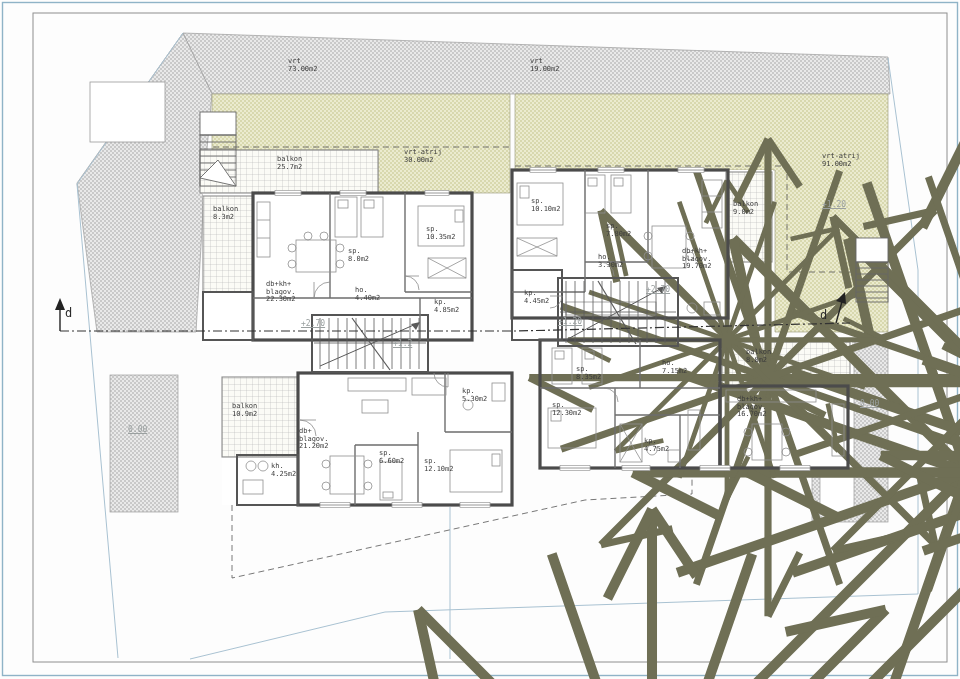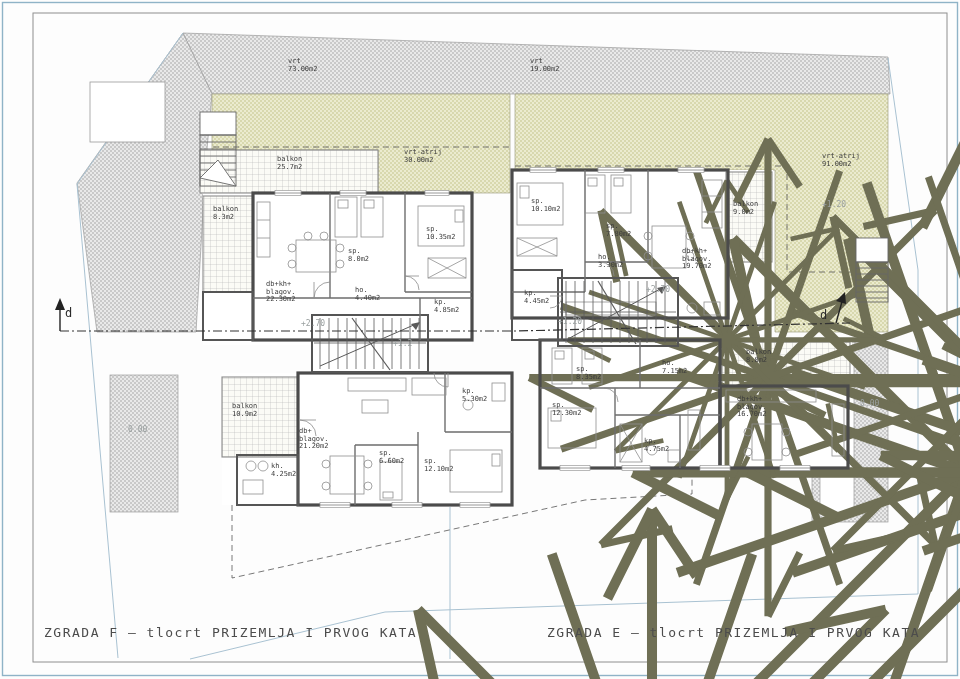--- a/index.html
+++ b/index.html
@@ -1,21 +1,21 @@
 <!DOCTYPE html>
 <html><head>
 <meta charset="utf-8">
 <style>
   html,body{margin:0;padding:0;background:#ffffff;}
   #canvas{position:relative;width:960px;height:679px;background:#fdfdfd;overflow:hidden;
           font-family:"DejaVu Sans Mono", monospace;}
   #plan-svg{position:absolute;left:0;top:0;}
   .lbl{position:absolute;font-size:7px;line-height:7.5px;color:#3c3c3c;white-space:pre;letter-spacing:0;border-radius:6px;}
   .lbl span{display:block;}
-  .lvl{color:#9aa0a0;font-size:8px;}
+  .lvl{color:#9aa0a0;font-size:8px;text-decoration:underline;}
   .dlet{font-size:12px;color:#2a2a2a;}
   .title{position:absolute;font-size:13px;letter-spacing:1.5px;color:#4c4c4c;white-space:nowrap;}
 </style>
 </head>
 <body>
 
 <div id="canvas">
 
 <svg id="plan-svg" width="960" height="679" viewBox="0 0 960 679">
   <defs>
@@ -318,16 +318,14 @@
 <div class="lbl" style="left:662px;top:360px"><span>ho.</span><span>7.15m2</span></div>
 <div class="lbl" style="left:746px;top:349px"><span>balkon</span><span>8.8m2</span></div>
 <div class="lbl" style="left:552px;top:402px"><span>sp.</span><span>12.30m2</span></div>
 <div class="lbl" style="left:644px;top:438px"><span>kp.</span><span>4.75m2</span></div>
 <div class="lbl" style="left:737px;top:396px"><span>db+kh+</span><span>blagov.</span><span>16.70m2</span></div>
 <div class="lbl lvl" style="left:128px;top:426px"><span>0.00</span></div>
 <div class="lbl lvl" style="left:860px;top:400px"><span>0.00</span></div>
 <div class="lbl dlet" style="left:65px;top:310px"><span>d</span></div>
 <div class="lbl dlet" style="left:820px;top:312px"><span>d</span></div>
 
-<div class="title" style="left:44px;top:625px">ZGRADA F — tlocrt PRIZEMLJA I PRVOG KATA</div>
-<div class="title" style="left:547px;top:625px">ZGRADA E — tlocrt PRIZEMLJA I PRVOG KATA</div>
 
 </div>
 
 </body></html>

